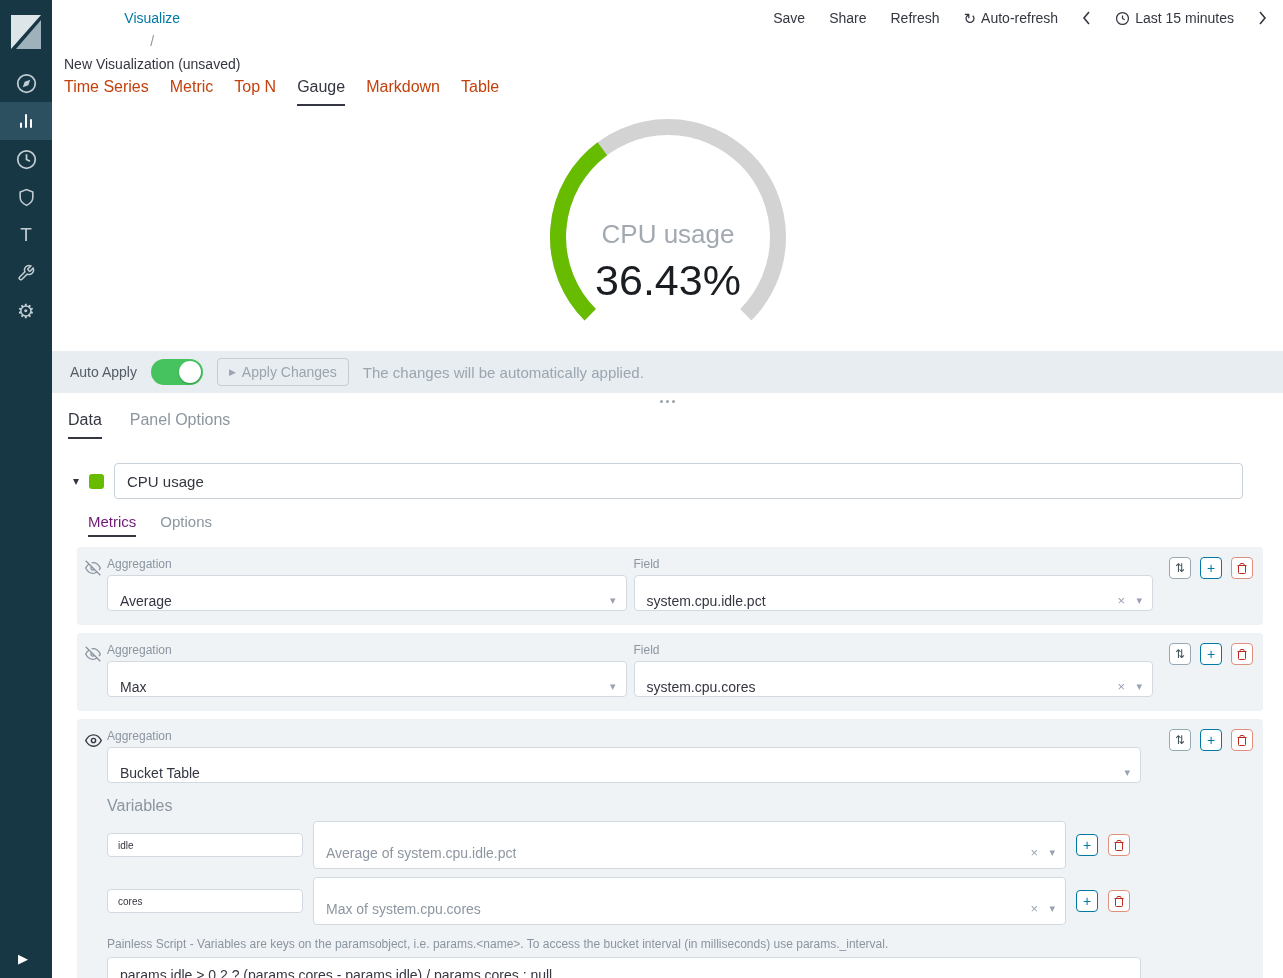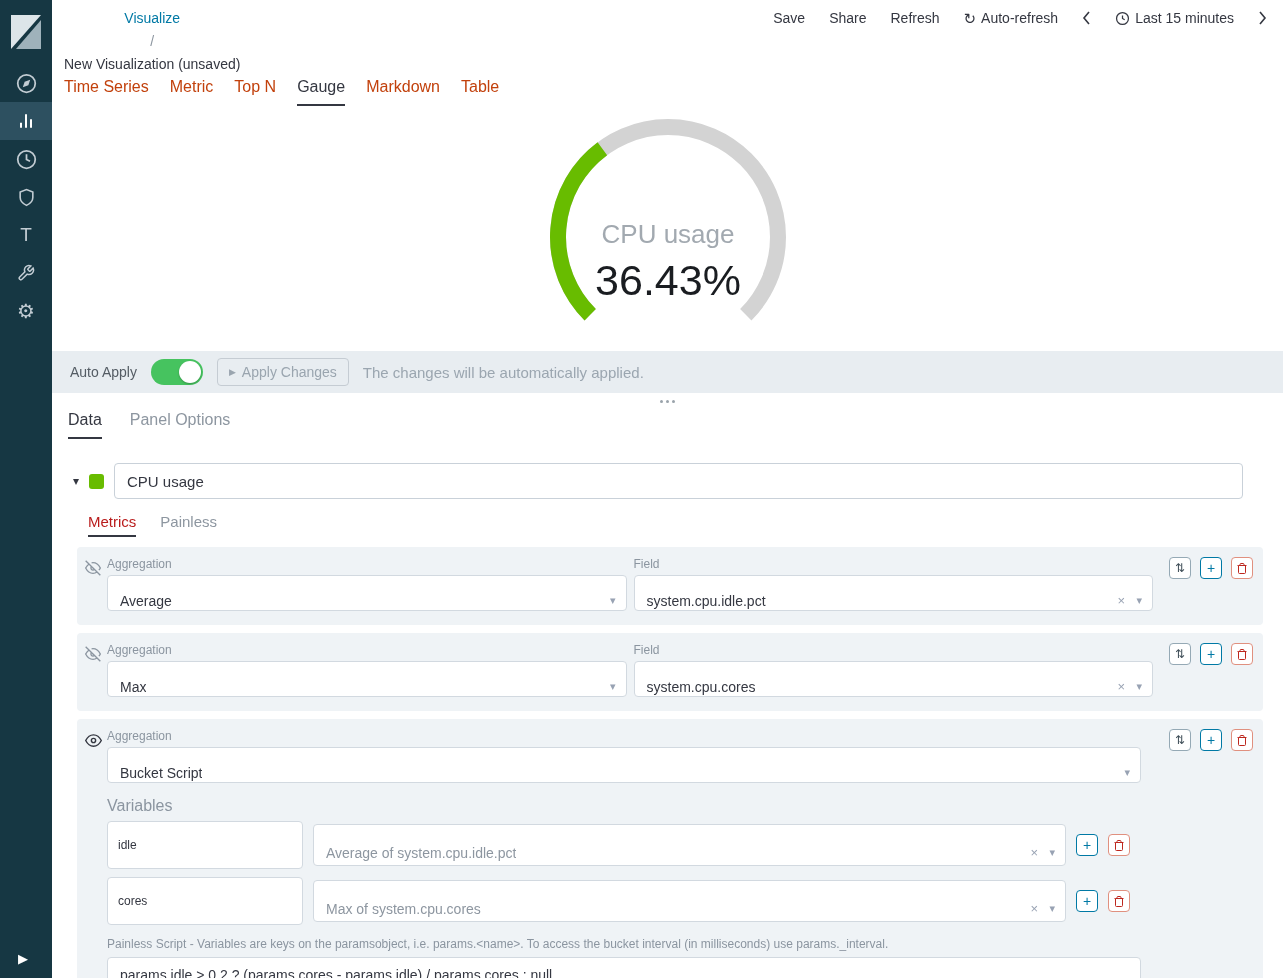--- a/index.html
+++ b/index.html
@@ -71,21 +71,21 @@
   .editor-tab.active { color:#343741; border-bottom:2px solid #343741; }
 
   .series-row { display:flex; align-items:center; gap:10px; margin:24px 40px 0 21px; }
   .disclosure { font-size:12px; color:#343741; cursor:pointer; }
   .swatch { width:15px; height:15px; border-radius:3px; background:#68bc00; cursor:pointer; flex:0 0 auto; }
   .series-input { flex:1; height:36px; border:1px solid #c9d1d9; border-radius:4px;
     padding:0 12px; font-size:15px; color:#343741; font-family:inherit; background:#fff; }
 
   .series-tabs { display:flex; gap:24px; margin:14px 0 10px 36px; font-size:15px; }
   .series-tab { color:#8d96a0; padding-bottom:5px; cursor:pointer; }
-  .series-tab.active { color:#b91c1c; border-bottom:2px solid #343741; }
+  .series-tab.active { color:#701a75; border-bottom:2px solid #343741; }
 
   .metric-rows { margin:0 20px 0 25px; display:flex; flex-direction:column; gap:8px; }
   .metric-row { position:relative; background:#eff3f6; border-radius:4px;
     padding:10px 10px 14px 30px; }
   .eye { position:absolute; left:8px; top:13px; cursor:pointer; color:#8b95a0; }
   .eye.eye-open { color:#343741; }
 
   .metric-fields { display:flex; gap:7px; padding-right:100px; }
   .metric-fields.single { padding-right:112px; }
   .field-col { flex:1; min-width:0; }
@@ -101,23 +101,23 @@
 
   .row-buttons { position:absolute; top:10px; right:10px; display:flex; gap:9px; }
   .icon-btn { width:22px; height:22px; border-radius:4px; border:1px solid; background:#fff;
     display:flex; align-items:center; justify-content:center; font-size:13px; cursor:pointer; }
   .btn-sort { border-color:#95a9b5; color:#3b4a54; font-size:12px; }
   .btn-add { border-color:#0079a5; color:#0079a5; font-size:14px; }
   .btn-del { border-color:#e0907f; color:#bd271e; }
 
   .vars-label { font-size:16px; color:#8b95a0; margin:14px 0 6px; }
   .var-row { display:flex; align-items:center; gap:10px; margin-bottom:8px; }
-  .var-name { width:196px; height:48px; border:1px solid #d2d9e0; border-radius:4px;
-    padding:0 10px; font-size:12px; color:#343741; font-family:inherit; background:#fff; }
-  .var-combo { width:753px; height:42px; }
+  .var-name { width:196px; height:24px; border:1px solid #d2d9e0; border-radius:4px;
+    padding:0 10px; font-size:10px; color:#343741; font-family:inherit; background:#fff; }
+  .var-combo { width:753px; height:48px; }
   .painless-label { font-size:12px; color:#8b95a0; margin:12px 0 6px; }
   .script-input { display:block; height:36px; width:1034px; border:1px solid #d2d9e0;
     border-radius:4px; padding:0 12px; font-size:14px; color:#343741; font-family:inherit;
     background:#fff; }
 </style>
 </head>
 <body>
 
 <div class="sidebar">
   <div class="logo">
@@ -247,21 +247,21 @@
     </div>
 
     <div class="series-row">
       <span class="disclosure">▾</span>
       <span class="swatch" style="background: rgb(104, 188, 0);"></span>
       <input class="series-input" value="CPU usage" style="">
     </div>
 
     <div class="series-tabs">
       <span class="series-tab active">Metrics</span>
-      <span class="series-tab">Painless</span>
+      <span class="series-tab">Options</span>
     </div>
 
     <div class="metric-rows">
 
       <div class="metric-row">
         <span class="eye">
           <svg width="16" height="16" viewBox="0 0 24 24" fill="none" stroke="currentColor" stroke-width="2">
               <path d="M17.94 17.94A10.07 10.07 0 0 1 12 20c-7 0-11-8-11-8a18.45 18.45 0 0 1 5.06-5.94M9.9 4.24A9.12 9.12 0 0 1 12 4c7 0 11 8 11 8a18.5 18.5 0 0 1-2.16 3.19m-6.72-1.07a3 3 0 1 1-4.24-4.24"></path>
               <line x1="1" y1="1" x2="23" y2="23"></line>
             </svg>
@@ -335,21 +335,21 @@
         <span class="eye eye-open">
           <svg width="17" height="17" viewBox="0 0 24 24" fill="none" stroke="currentColor" stroke-width="2">
               <path d="M1 12s4-8 11-8 11 8 11 8-4 8-11 8-11-8-11-8z"></path>
               <circle cx="12" cy="12" r="3"></circle>
             </svg>
         </span>
         <div class="metric-fields single">
           <div class="field-col">
             <div class="field-label">Aggregation</div>
             <div class="select">
-              <span class="select-value">Bucket Script</span>
+              <span class="select-value">Bucket Table</span>
               <span class="caret">▾</span>
             </div>
           </div>
         </div>
         <div class="row-buttons">
           <span class="icon-btn btn-sort">⇅</span>
           <span class="icon-btn btn-add">+</span>
           <span class="icon-btn btn-del">
             <svg width="12" height="13" viewBox="0 0 24 24" fill="none" stroke="currentColor" stroke-width="2">
                 <polyline points="3 6 5 6 21 6"></polyline>

